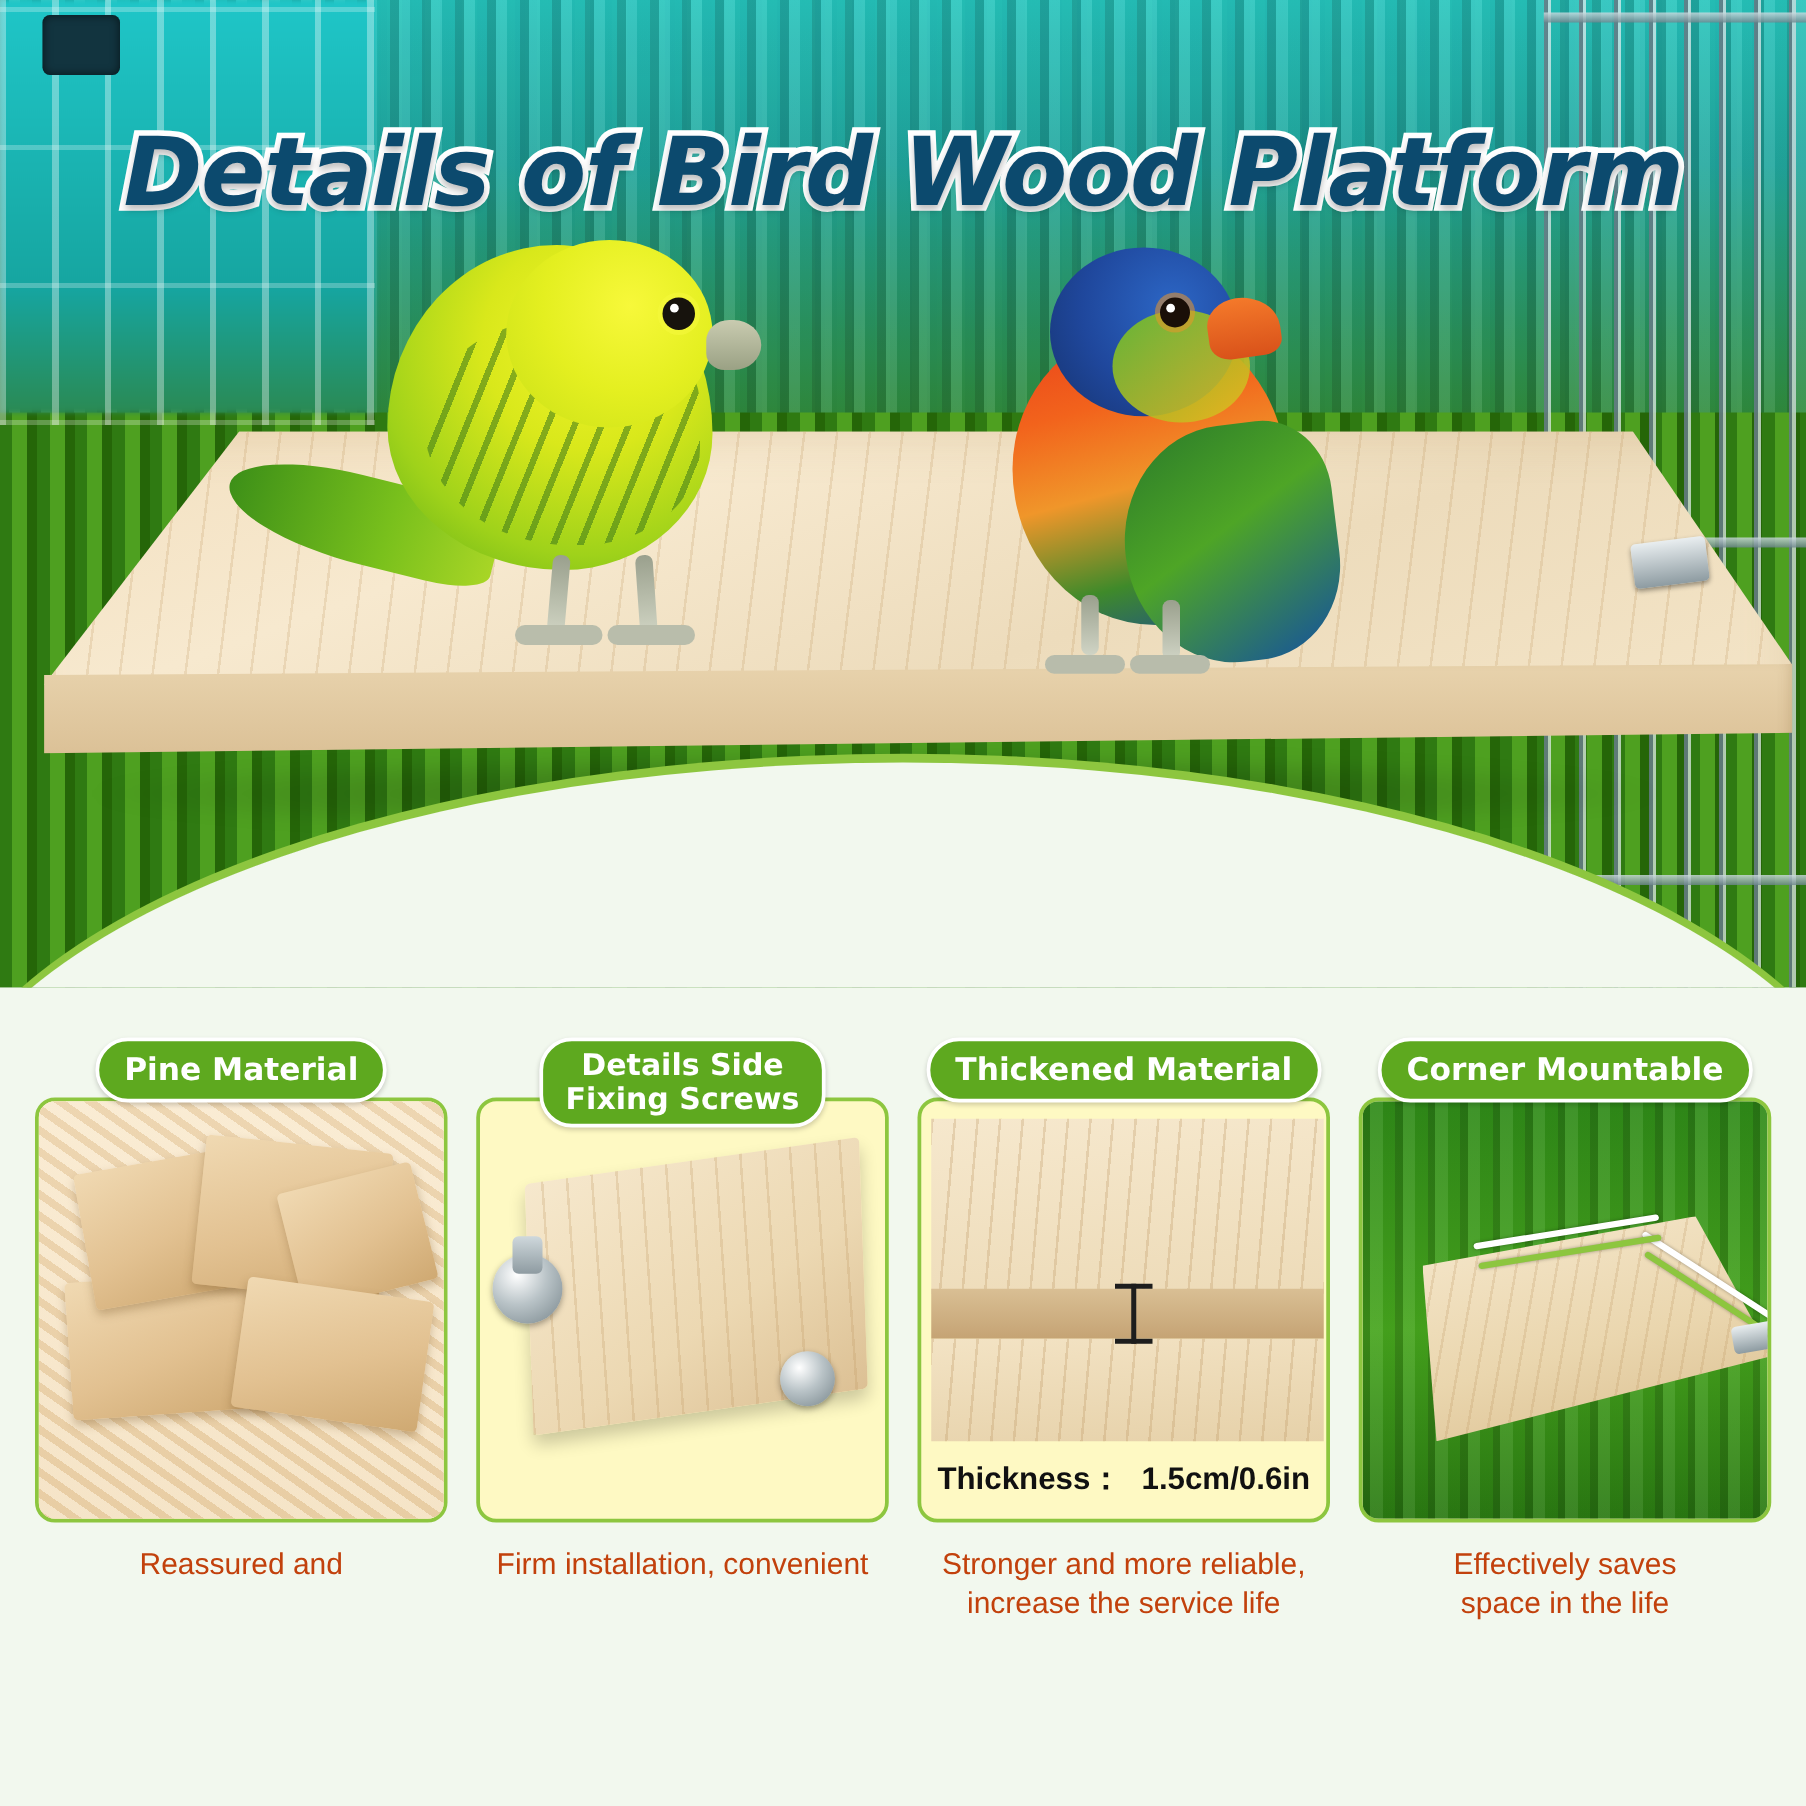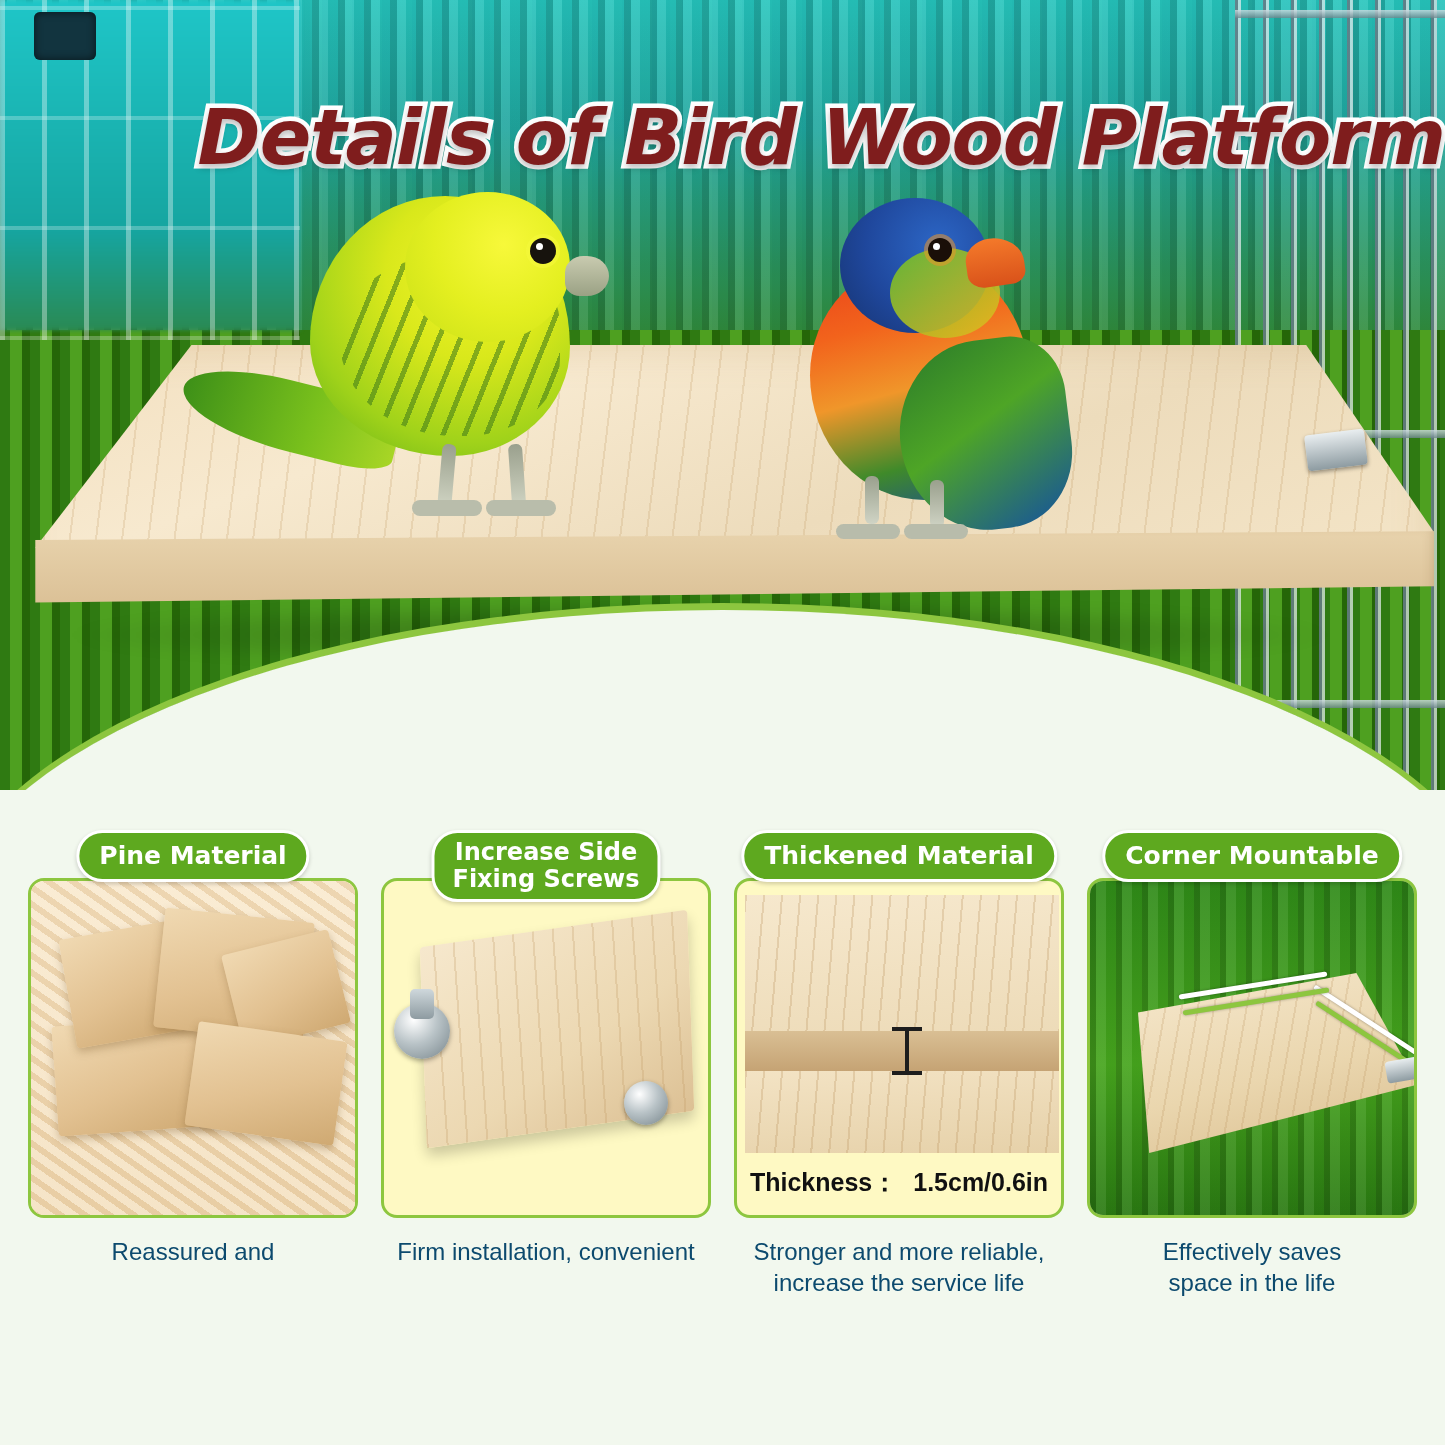--- a/index.html
+++ b/index.html
@@ -107,26 +107,26 @@
     right: 0;
     width: 210px; height: 8px;
     background: linear-gradient(to bottom, #cfdde2, #6d858d);
     opacity: 0.8;
   }
 
   .hero-title {
     position: absolute;
     left: 0; top: 42px;
     width: 1445px;
-    text-align: right;
+    text-align: center;
     font-size: 76px;
     font-weight: bold;
     font-style: italic;
     letter-spacing: -1px;
-    color: #7f1d1d;
+    color: #0c4a6e;
     -webkit-text-stroke: 9px #ffffff;
     paint-order: stroke fill;
     text-shadow: 0 4px 6px rgba(0,0,0,0.25);
     font-family: "DejaVu Sans", sans-serif;
   }
 
   
   .plank {
     position: absolute;
     left: 14px; top: 345px;
@@ -382,21 +382,21 @@
     line-height: 1.12;
     z-index: 4;
     box-shadow: 0 2px 4px rgba(0,0,0,0.18);
     font-family: "DejaVu Sans", sans-serif;
   }
   .badge.two-line { font-size: 24px; padding: 6px 18px; }
   .caption {
     margin-top: 18px;
     text-align: center;
     font-size: 24px;
-    color: #0c4a6e;
+    color: #c2410c;
     line-height: 1.3;
   }
 
   
   .art { position: absolute; inset: 0; }
   .shavings {
     position: absolute; inset: 0;
     background:
       repeating-linear-gradient(35deg, rgba(226,192,141,0.55) 0 6px, rgba(249,233,205,0.6) 6px 14px),
       linear-gradient(to bottom, #fbf0dd, #f0ddbf);
@@ -611,21 +611,21 @@
           <div class="block b4"></div>
         </div>
       </div>
       <div class="caption">
         <div>Reassured and</div>
       </div>
     </div>
 
     <div class="feature">
       <div class="badge two-line">
-        <div>Increase Side</div>
+        <div>Details Side</div>
         <div>Fixing Screws</div>
       </div>
       <div class="feature-card">
         <div class="art">
           <div class="board2">
             <div class="board2-grain"></div>
           </div>
           <div class="screw-a"></div>
           <div class="screw-b"></div>
         </div>

